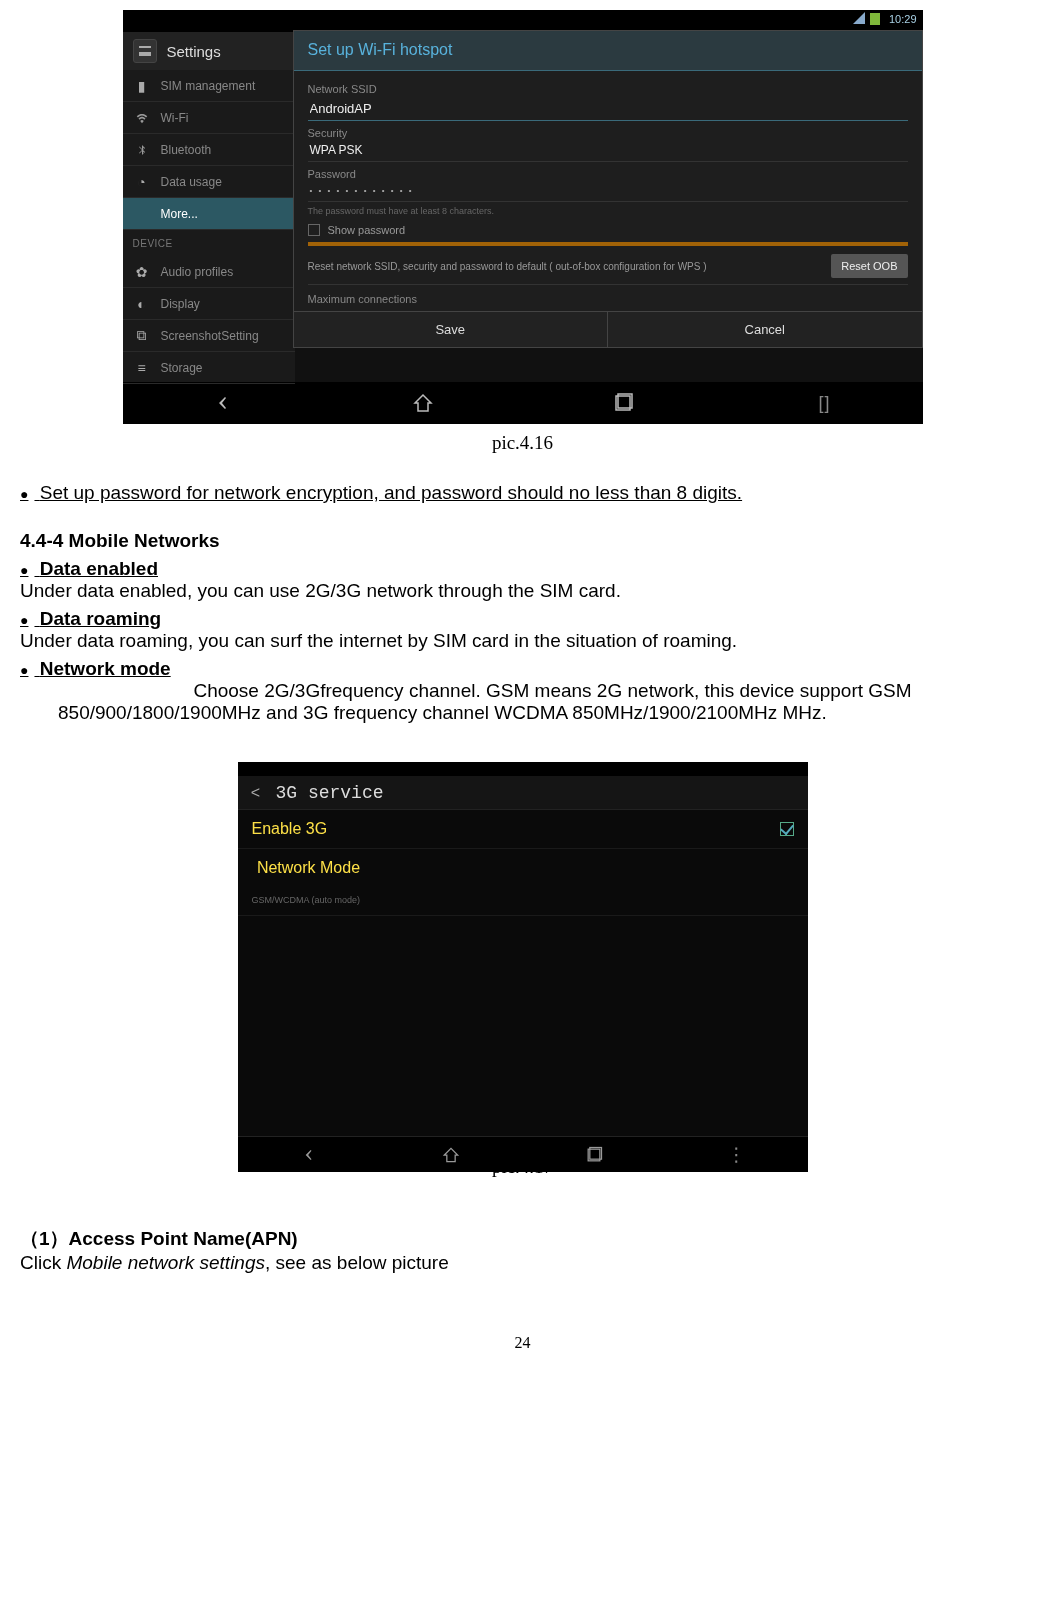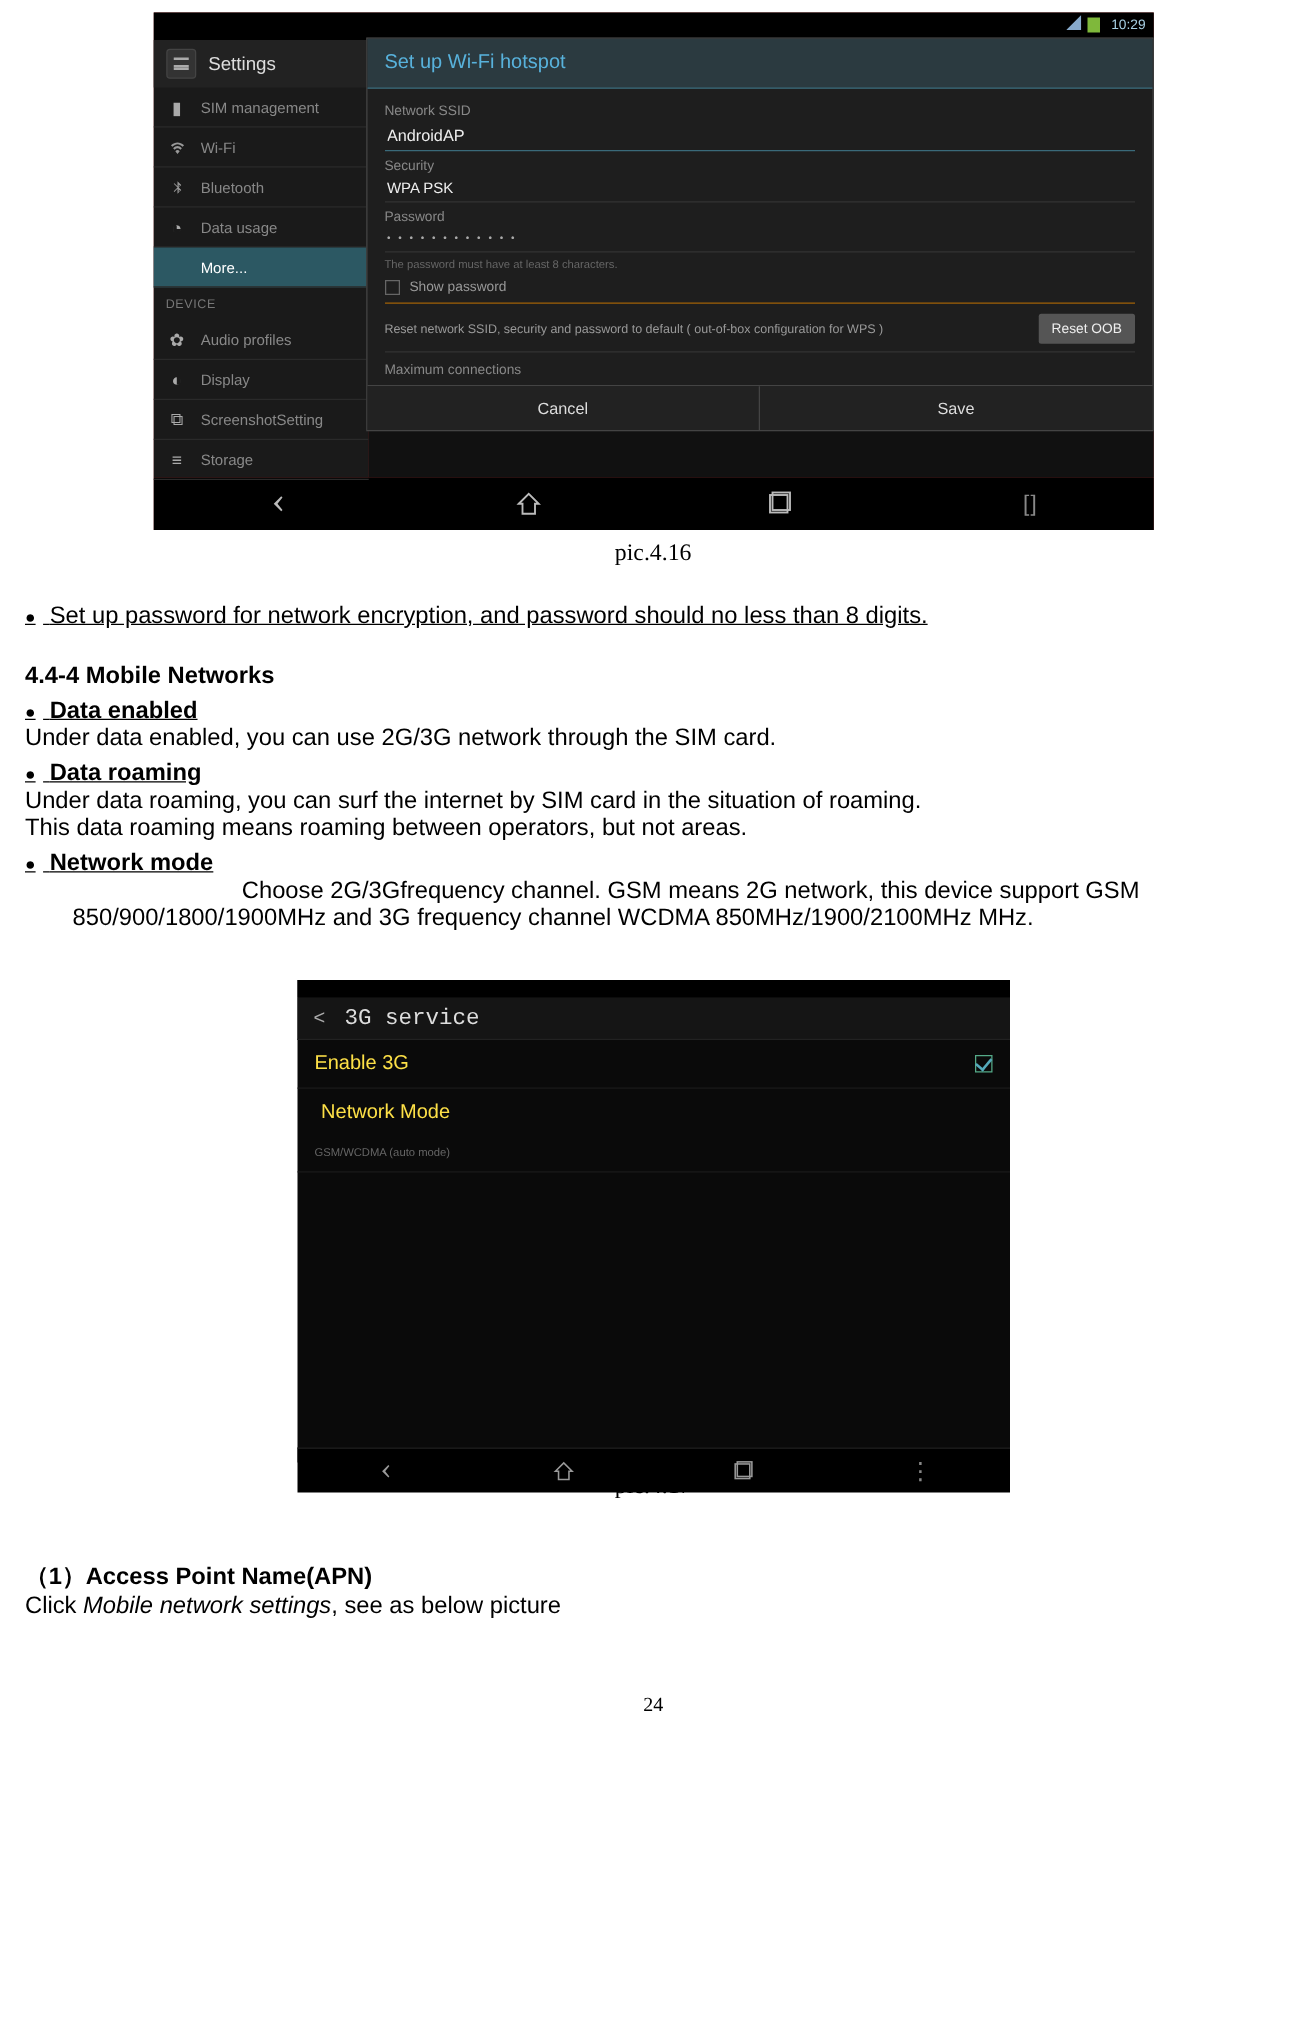--- a/index.html
+++ b/index.html
@@ -25,21 +25,21 @@
     
     .dialog-backdrop { flex:1; background:#111; position:relative; }
     .dialog { position:absolute; top:-2px; left:-2px; right:0; background:#1e1e1e; color:#ddd; border:1px solid #444; }
     .dialog-title { height:40px; background:#2b3a40; color:#58b2dc; font-size:16px; padding:10px 14px; border-bottom:1px solid #3a6a7a; }
     .dialog-body { padding: 6px 14px 0 14px; }
     .fld-label { color:#888; font-size:11px; margin-top:6px; }
     .fld-input { width:100%; background:transparent; border:none; border-bottom:1px solid #3a6a7a; color:#eee; font-size:13px; padding:4px 2px; margin-top:2px; outline:none; }
     .fld-value { color:#eee; font-size:12px; padding:4px 2px; border-bottom:1px solid #333; }
     .pwd-dots { letter-spacing:2px; font-size:8px; color:#aaa; padding:6px 2px; border-bottom:1px solid #333;}
     .hint { color:#666; font-size:9px; margin-top:4px; }
-    .chk-row { display:flex; align-items:center; margin-top:8px; border-bottom:1px solid #a16207; padding-bottom:6px;}
+    .chk-row { display:flex; align-items:center; margin-top:8px; border-bottom:4px solid #a16207; padding-bottom:6px;}
     .chk { width:12px; height:12px; border:1px solid #666; margin-right:8px; }
     .chk-label { color:#999; font-size:11px; }
     .reset-row { display:flex; align-items:center; justify-content:space-between; margin-top:8px; border-bottom:1px solid #333; padding-bottom:6px;}
     .reset-text { color:#999; font-size:10px; flex:1; padding-right:4px; line-height:1.3;}
     .reset-btn { background:#555; color:#eee; border:none; padding:6px 10px; font-size:11px; border-radius:2px;}
     .max-label { color:#888; font-size:11px; margin-top:8px; }
     .dialog-actions { display:flex; border-top:1px solid #444; margin-top:6px; }
     .dlg-btn { flex:1; background:#222; color:#ddd; border:none; padding:10px 0; font-size:13px; }
     .dlg-btn:first-child { border-right:1px solid #444; }
     
@@ -160,22 +160,22 @@
               <span class="chk"></span>
               <span class="chk-label">Show password</span>
             </div>
             <div class="reset-row">
               <div class="reset-text">Reset network SSID, security and password to default ( out-of-box configuration for WPS )</div>
               <button class="reset-btn">Reset OOB</button>
             </div>
             <div class="max-label">Maximum connections</div>
           </div>
           <div class="dialog-actions">
+            <button class="dlg-btn">Save</button>
             <button class="dlg-btn">Cancel</button>
-            <button class="dlg-btn">Save</button>
           </div>
         </div>
       </div>
     </div>
     <div class="navbar">
       <span class="nav-ico">
         <svg viewBox="0 0 24 24">
             <path d="M14 6l-6 6 6 6 1-1-4-5h9v-0h-9l4-5z" fill="#bbb"></path>
           </svg>
       </span>
@@ -205,21 +205,20 @@
 
   <div class="bullet-line bold">
     <span class="bold">Data enabled</span>
   </div>
   <div>Under data enabled, you can use 2G/3G network through the SIM card.</div>
 
   <div class="bullet-line bold">
     <span class="bold">Data roaming</span>
   </div>
   <div>Under data roaming, you can surf the internet by SIM card in the situation of roaming.</div>
-  <div>This data roaming means roaming between operators, but not areas.</div>
 
   <div class="bullet-line bold">
     <span class="bold">Network mode</span>
   </div>
   <div class="indent1">Choose 2G/3Gfrequency channel. GSM means 2G network, this device support GSM</div>
   <div class="indent2">850/900/1800/1900MHz and 3G frequency channel WCDMA 850MHz/1900/2100MHz MHz.</div>
 
   <div class="shot2">
     <div class="s2-status"></div>
     <div class="s2-header">

